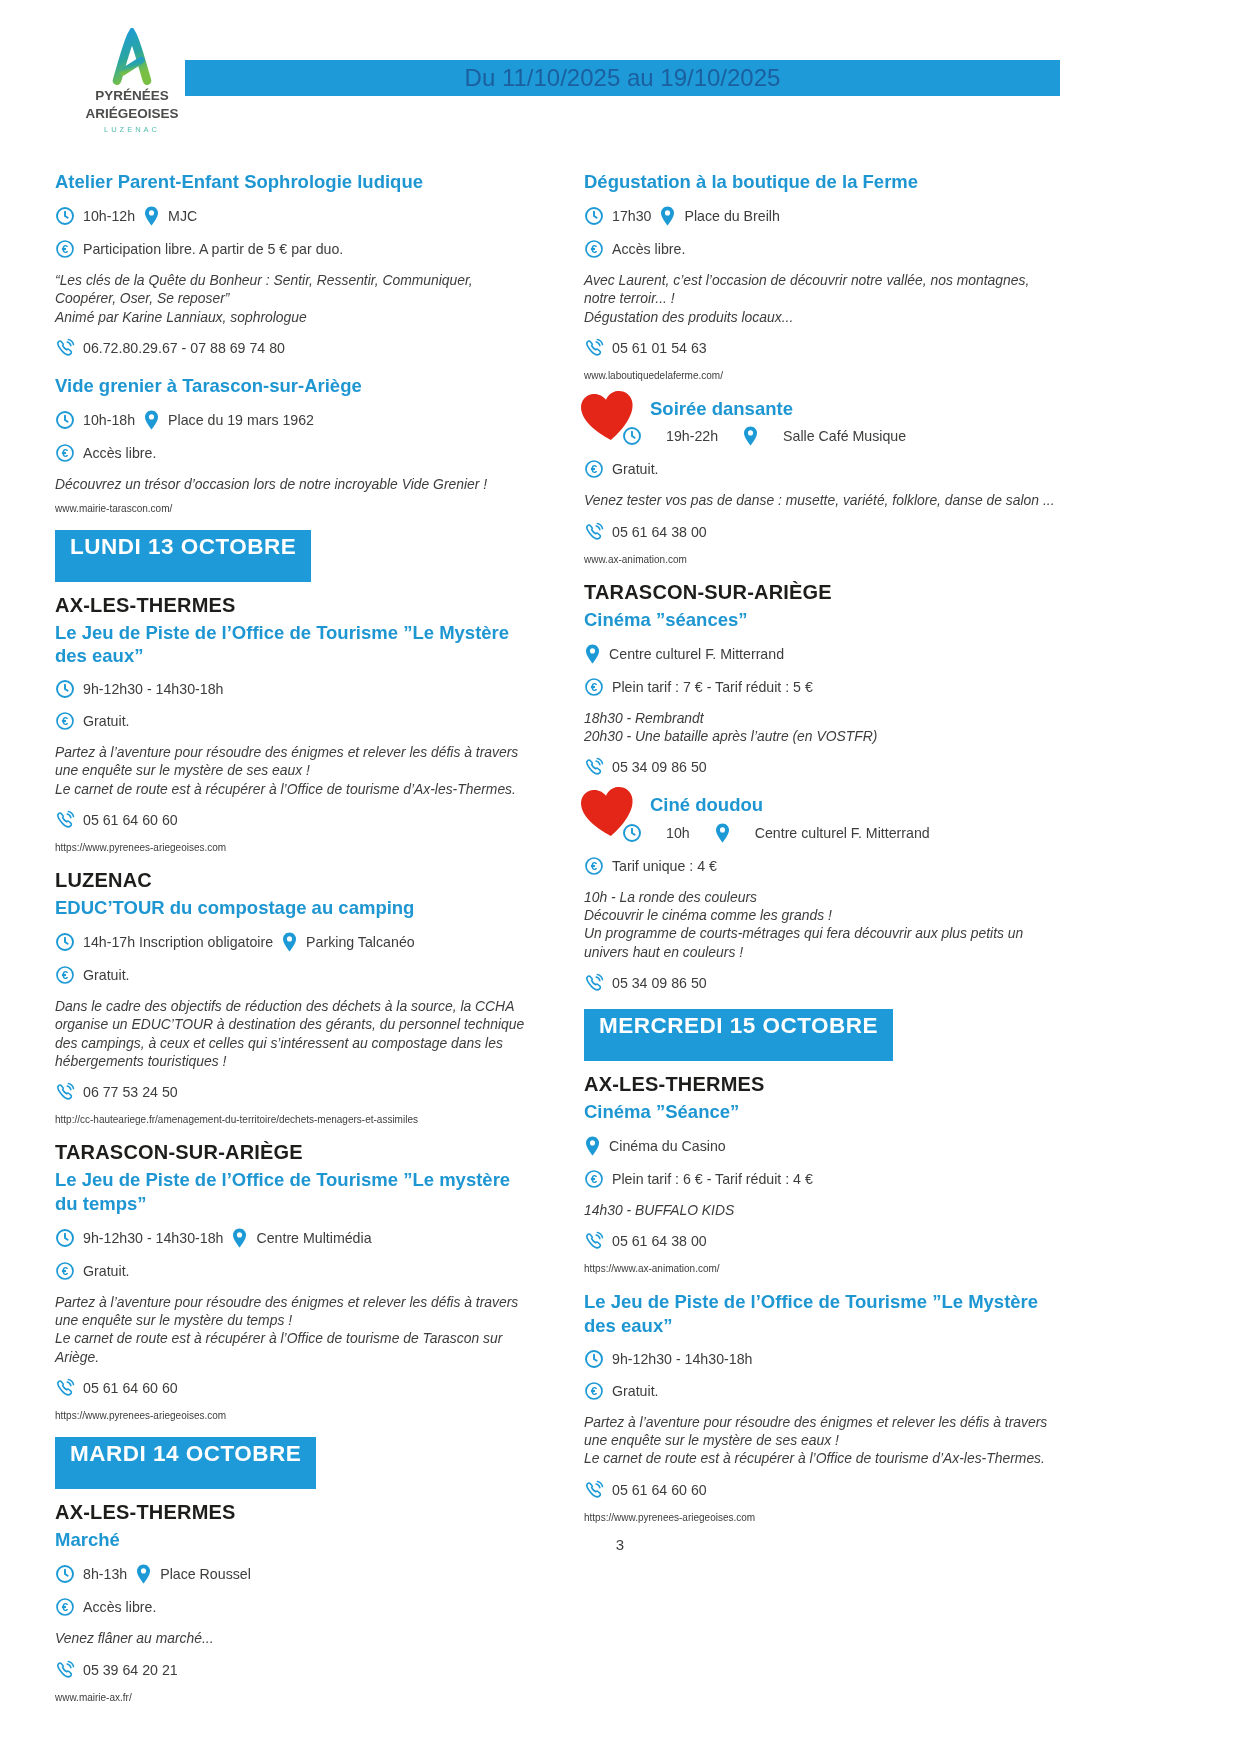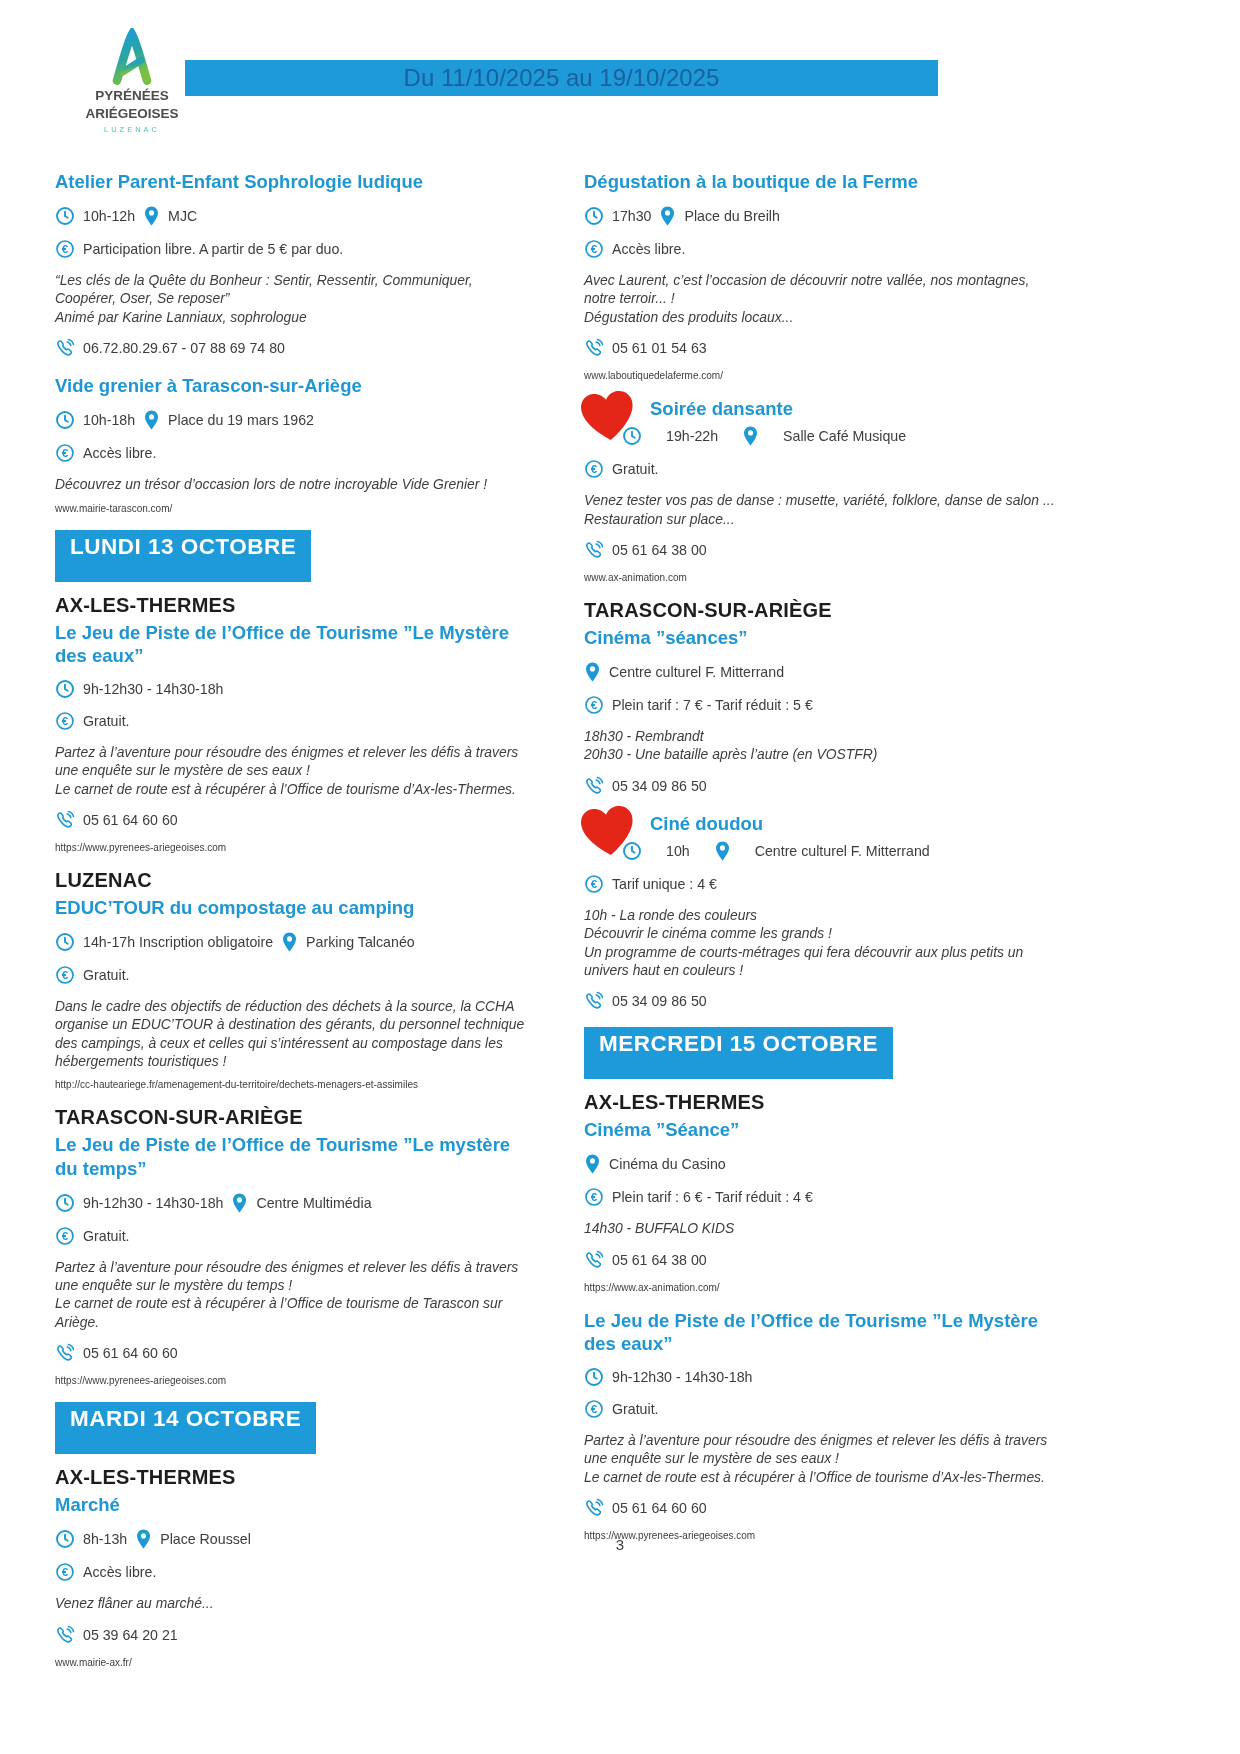--- a/index.html
+++ b/index.html
@@ -7,21 +7,21 @@
     position:relative;width:1240px;height:1754px;background:#fff;overflow:hidden;
     font-family:"Liberation Sans","DejaVu Sans",sans-serif;color:#3d3d3c;
   }
   
   .header{position:absolute;top:0;left:0;right:0;height:166px;}
   .logo{position:absolute;left:62px;top:28px;width:140px;text-align:center;}
   .logo svg{display:block;margin:0 auto;}
   .logo-main{font-weight:bold;font-size:13.5px;color:#4c4c4b;line-height:1.18;margin-top:2px;}
   .logo-sub{font-size:7.5px;letter-spacing:3px;color:#4fbcae;margin-top:3px;}
   .date-banner{
-    position:absolute;left:185px;top:60px;width:753px;height:36px;
+    position:absolute;left:185px;top:60px;width:875px;height:36px;
     background:var(--accent-blue,#1e9ad8);display:flex;align-items:center;justify-content:center;
     font-size:24px;color:var(--banner-text-blue,#1b5f9e);
   }
   
   .content{position:absolute;top:166px;left:55px;width:1008px;display:flex;gap:50px;}
   .col{width:479px;flex:none;}
   
   .day-wrap{margin:16px 0 12px;}
   .day-banner{
     display:inline-block;background:var(--accent-blue,#1e9ad8);color:#fff;
@@ -185,20 +185,28 @@
           <div class="meta-row">
             <svg class="icon" viewBox="0 0 24 24">
               <circle cx="12" cy="12" r="9.6" fill="none" stroke="#1d9ad6" stroke-width="2"></circle>
               <text x="12" y="16.8" text-anchor="middle" font-size="14" font-weight="bold" fill="#1d9ad6" font-family="Liberation Sans, sans-serif">€</text>
             </svg>
             <span class="meta-text">Gratuit.</span>
           </div>
           <div class="desc">
             <div class="desc-line">Dans le cadre des objectifs de réduction des déchets à la source, la CCHA organise un EDUC’TOUR à destination des gérants, du personnel technique des campings, à ceux et celles qui s’intéressent au compostage dans les hébergements touristiques !</div>
           </div>
+          <div class="meta-row">
+            <svg class="icon" viewBox="0 0 24 24" fill="none" stroke="#1d9ad6" stroke-width="1.9" stroke-linecap="round">
+              <path d="M3.8 5.2c1.3-1.8 2.8-2 3.8-.8l1.9 2.2c.7.9.6 1.7-.3 2.6 1 2.2 2.7 3.9 4.9 4.9.9-.9 1.7-1 2.6-.3l2.2 1.9c1.2 1 1 2.5-.8 3.8-2.2 1.6-5.9-.2-9.2-3.5S2.2 7.4 3.8 5.2z"></path>
+              <path d="M14.6 4.9c1.9.4 3.9 2.4 4.4 4.3"></path>
+              <path d="M16 1.8c2.9.6 5.5 3.2 6.2 6.1"></path>
+            </svg>
+            <span class="meta-text">06 77 53 24 50</span>
+          </div>
           <div class="link">http://cc-hauteariege.fr/amenagement-du-territoire/dechets-menagers-et-assimiles</div>
         </section>
         <div class="city">TARASCON-SUR-ARIÈGE</div>
         <section class="event">
           <h3 class="event-title">Le Jeu de Piste de l’Office de Tourisme ”Le mystère du temps”</h3>
           <div class="meta-row">
             <svg class="icon" viewBox="0 0 24 24">
               <circle cx="12" cy="12" r="9.6" fill="none" stroke="#1d9ad6" stroke-width="2.3"></circle>
               <path d="M12 6.8V12l3.2 2.1" fill="none" stroke="#1d9ad6" stroke-width="2.3" stroke-linecap="round"></path>
             </svg>
@@ -326,21 +334,20 @@
           </div>
           <div class="meta-row">
             <svg class="icon" viewBox="0 0 24 24">
               <circle cx="12" cy="12" r="9.6" fill="none" stroke="#1d9ad6" stroke-width="2"></circle>
               <text x="12" y="16.8" text-anchor="middle" font-size="14" font-weight="bold" fill="#1d9ad6" font-family="Liberation Sans, sans-serif">€</text>
             </svg>
             <span class="meta-text">Gratuit.</span>
           </div>
           <div class="desc">
             <div class="desc-line">Venez tester vos pas de danse : musette, variété, folklore, danse de salon ...</div>
-            <div class="desc-line">Restauration sur place...</div>
           </div>
           <div class="meta-row">
             <svg class="icon" viewBox="0 0 24 24" fill="none" stroke="#1d9ad6" stroke-width="1.9" stroke-linecap="round">
               <path d="M3.8 5.2c1.3-1.8 2.8-2 3.8-.8l1.9 2.2c.7.9.6 1.7-.3 2.6 1 2.2 2.7 3.9 4.9 4.9.9-.9 1.7-1 2.6-.3l2.2 1.9c1.2 1 1 2.5-.8 3.8-2.2 1.6-5.9-.2-9.2-3.5S2.2 7.4 3.8 5.2z"></path>
               <path d="M14.6 4.9c1.9.4 3.9 2.4 4.4 4.3"></path>
               <path d="M16 1.8c2.9.6 5.5 3.2 6.2 6.1"></path>
             </svg>
             <span class="meta-text">05 61 64 38 00</span>
           </div>
           <div class="link">www.ax-animation.com</div>

